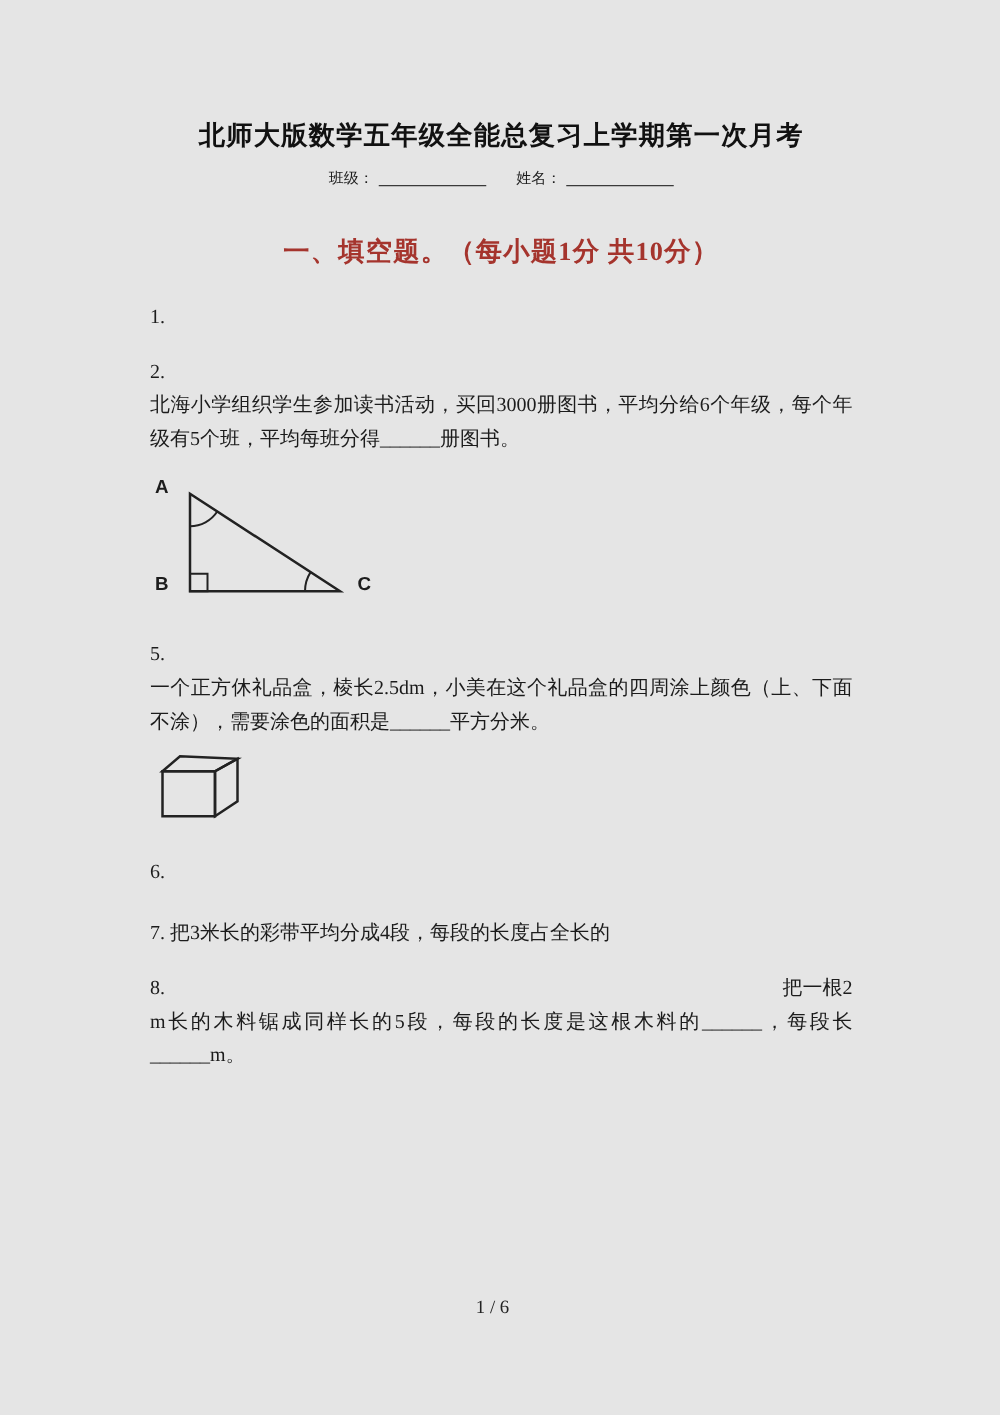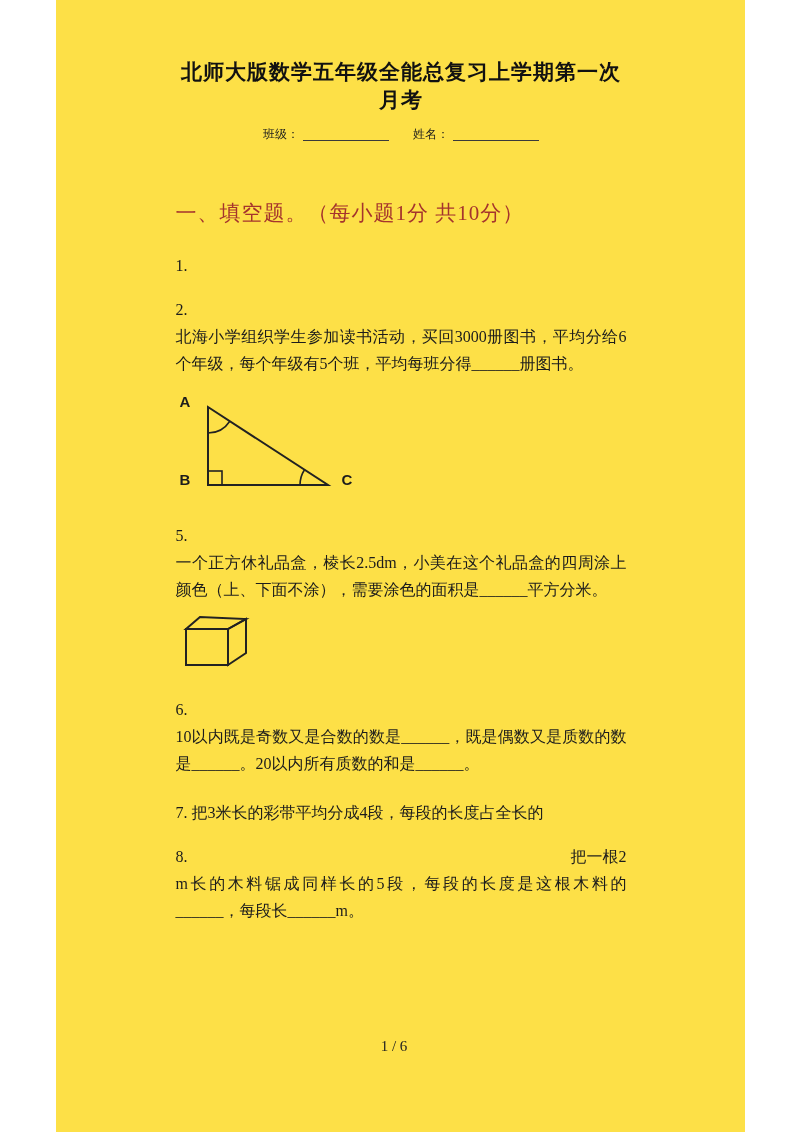--- a/index.html
+++ b/index.html
@@ -1,24 +1,24 @@
 <!DOCTYPE html>
 <html><head>
 <meta charset="utf-8">
 <style>
   html,body{margin:0;padding:0;background:#ffffff;}
   .page{
     position:relative;
-    width:689px;height:1132px;
+    width:800px;height:1132px;
     margin:0 auto;
-    background:#fde047;
+    background:#e5e5e5;
     font-family:"Liberation Serif","DejaVu Serif",serif;
     color:#1c1c1c;
     box-sizing:border-box;
-    padding:58px 118px 0 120px;
+    padding:94px 118px 0 120px;
     overflow:hidden;
   }
   .title{
     margin:0;
     font-size:21px;
     font-weight:bold;
     text-align:center;
     letter-spacing:1px;
     color:#111;
   }
@@ -35,25 +35,26 @@
   .uline{
     display:inline-block;
     width:86px;
     height:1em;
     border-bottom:1.5px solid #3a3a3a;
     vertical-align:-3px;
     margin-left:4px;
   }
   .fieldgap{display:inline-block;width:24px;}
   .section{
-    margin:56px 0 0 0;
+    margin:36px 0 0 0;
     font-size:21px;
-    font-weight:normal;
+    font-weight:bold;
     color:#A5342D;
     letter-spacing:1px;
+    text-align:center;
   }
   .q{margin-top:18px;}
   .q-first{margin-top:26px;}
   .qnum{font-size:16px;line-height:26px;}
   .qbody{
     margin:0;
     font-size:16px;
     line-height:27px;
     text-align:justify;
   }
@@ -135,21 +136,20 @@
       <svg width="84" height="58" viewBox="0 0 84 58">
         <rect x="4" y="16" width="42" height="36" fill="none" stroke="#222222" stroke-width="2"></rect>
         <polygon points="4,16 18,4 64,6 46,16" fill="none" stroke="#222222" stroke-width="2"></polygon>
         <polygon points="46,16 64,6 64,40 46,52" fill="none" stroke="#222222" stroke-width="2"></polygon>
       </svg>
     </div>
   </div>
 
   <div class="q" style="margin-top:26px;">
     <div class="qnum">6.</div>
-    <p class="qbody">10以内既是奇数又是合数的数是______，既是偶数又是质数的数是______。20以内所有质数的和是______。</p>
   </div>
 
   <div class="q" style="margin-top:22px;">
     <p class="qbody">7. 把3米长的彩带平均分成4段，每段的长度占全长的</p>
   </div>
 
   <div class="q">
     <div class="q8line">
       <span>8.</span>
       <span>把一根2</span>

